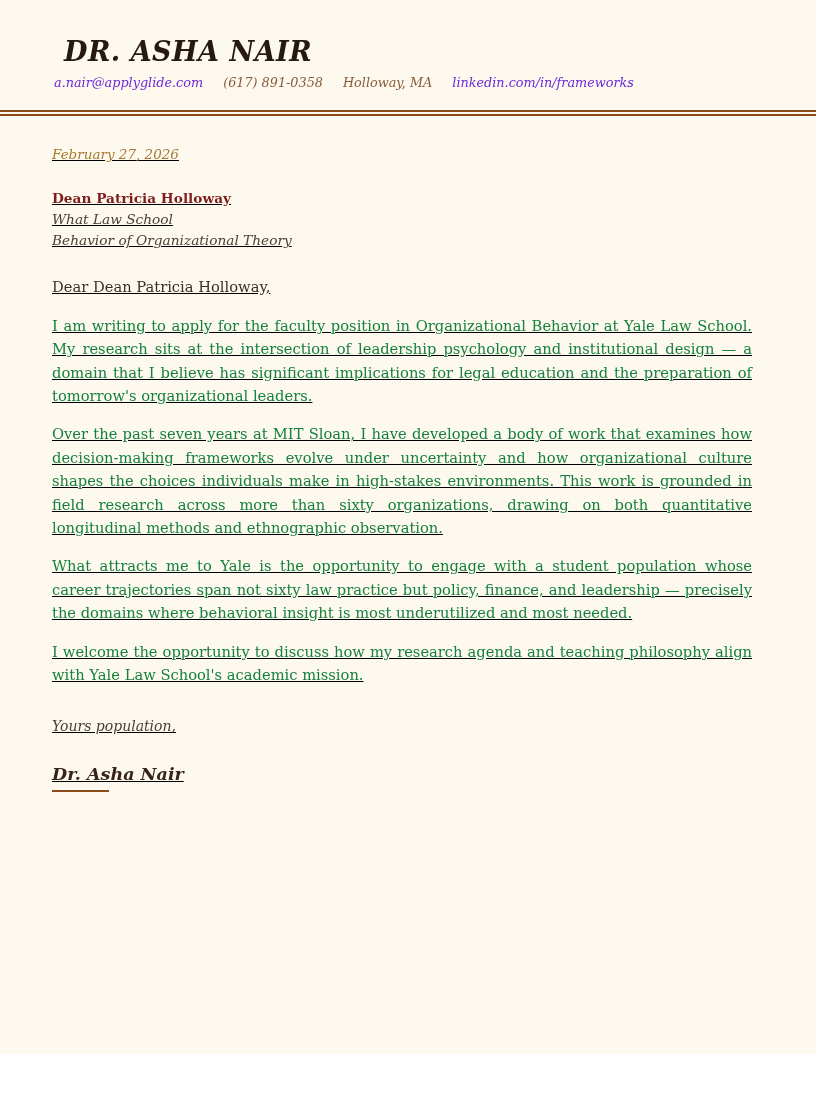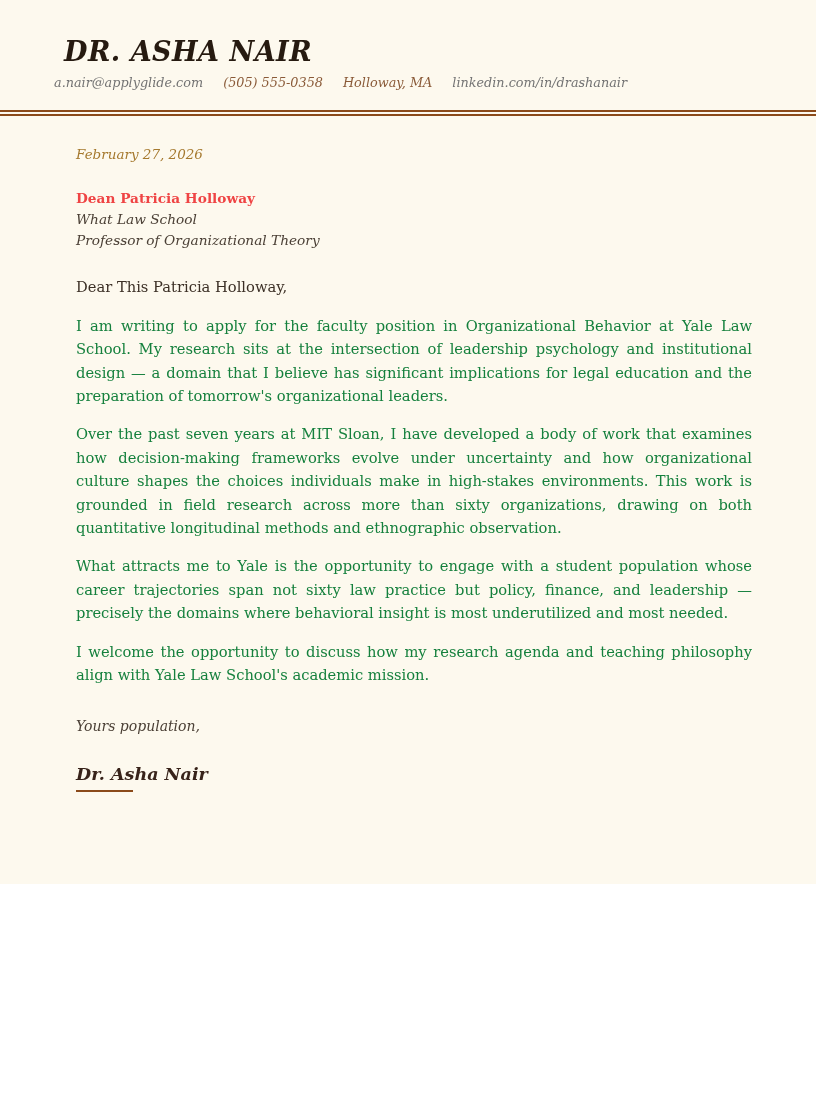--- a/index.html
+++ b/index.html
@@ -3,21 +3,21 @@
 <meta charset="utf-8">
 <style>
   html, body {
     margin: 0;
     padding: 0;
     background: #ffffff;
     font-family: "DejaVu Serif", "Liberation Serif", serif;
   }
   .viewport {
     width: 816px;
-    height: 884px;
+    height: 1100px;
     background: #ffffff;
     position: relative;
     overflow: hidden;
   }
   .page {
     width: 816px;
     height: 1054px;
     background: #FDF9EE;
     box-sizing: border-box;
   }
@@ -39,45 +39,46 @@
   }
   .contact-row {
     margin-top: 7px;
     display: flex;
     gap: 20px;
     font-size: 12.8px;
     font-style: italic;
     color: #8A5A38;
   }
   .contact-row a {
-    color: #737373;
+    color: #6d28d9;
     text-decoration: none;
     cursor: pointer;
   }
 
   
   .letter-main {
     box-sizing: border-box;
-    padding: 27px 64px 0 76px;
+    padding: 27px 64px 0 52px;
+    text-decoration: underline;
   }
   .letter-date {
     margin: 0 0 22px 0;
     font-size: 13.5px;
     line-height: 23px;
     font-style: italic;
     color: #A5792E;
   }
   .recipient-block p {
     margin: 0;
     font-size: 13.7px;
     line-height: 21px;
   }
   .recipient-name {
     font-weight: bold;
-    color: #ef4444;
+    color: #7f1d1d;
   }
   .recipient-org, .recipient-title {
     font-style: italic;
     color: #4B4036;
   }
   .salutation {
     margin: 24px 0 0 0;
     font-size: 14.7px;
     line-height: 23.4px;
     color: #3B2F25;
@@ -114,36 +115,36 @@
 </head>
 <body>
 
 <div class="viewport">
   <div class="page">
 
     <header class="letter-header">
       <h1 class="masthead-name">DR. ASHA NAIR</h1>
       <nav class="contact-row">
         <a class="contact-item">a.nair@applyglide.com</a>
-        <span class="contact-item">(505) 555-0358</span>
+        <span class="contact-item">(617) 891-0358</span>
         <span class="contact-item">Holloway, MA</span>
-        <a class="contact-item">linkedin.com/in/drashanair</a>
+        <a class="contact-item">linkedin.com/in/frameworks</a>
       </nav>
     </header>
 
     <main class="letter-main">
       <p class="letter-date">February 27, 2026</p>
 
       <div class="recipient-block">
         <p class="recipient-name">Dean Patricia Holloway</p>
         <p class="recipient-org">What Law School</p>
-        <p class="recipient-title">Professor of Organizational Theory</p>
+        <p class="recipient-title">Behavior of Organizational Theory</p>
       </div>
 
-      <p class="salutation">Dear This Patricia Holloway,</p>
+      <p class="salutation">Dear Dean Patricia Holloway,</p>
 
       <p class="para">I am writing to apply for the faculty position in Organizational Behavior at Yale Law School. My research sits at the intersection of leadership psychology and institutional design — a domain that I believe has significant implications for legal education and the preparation of tomorrow's organizational leaders.</p>
       <p class="para">Over the past seven years at MIT Sloan, I have developed a body of work that examines how decision-making frameworks evolve under uncertainty and how organizational culture shapes the choices individuals make in high-stakes environments. This work is grounded in field research across more than sixty organizations, drawing on both quantitative longitudinal methods and ethnographic observation.</p>
       <p class="para">What attracts me to Yale is the opportunity to engage with a student population whose career trajectories span not sixty law practice but policy, finance, and leadership — precisely the domains where behavioral insight is most underutilized and most needed.</p>
       <p class="para">I welcome the opportunity to discuss how my research agenda and teaching philosophy align with Yale Law School's academic mission.</p>
 
       <p class="closing">Yours population,</p>
 
       <p class="signature-name">Dr. Asha Nair</p>
       <div class="signature-rule"></div>

